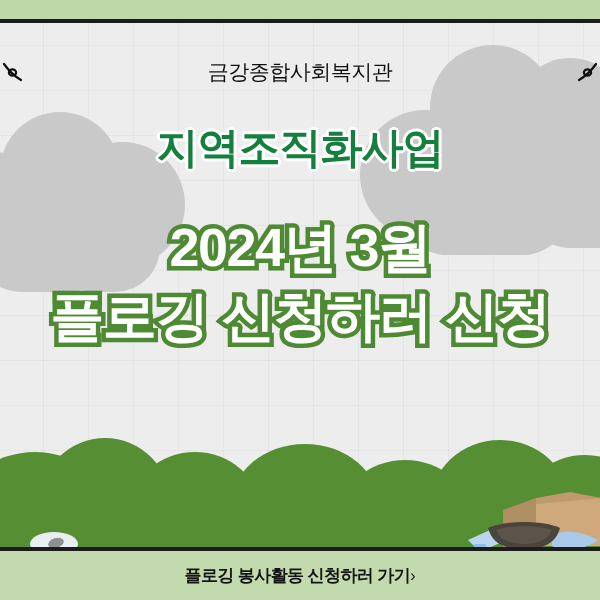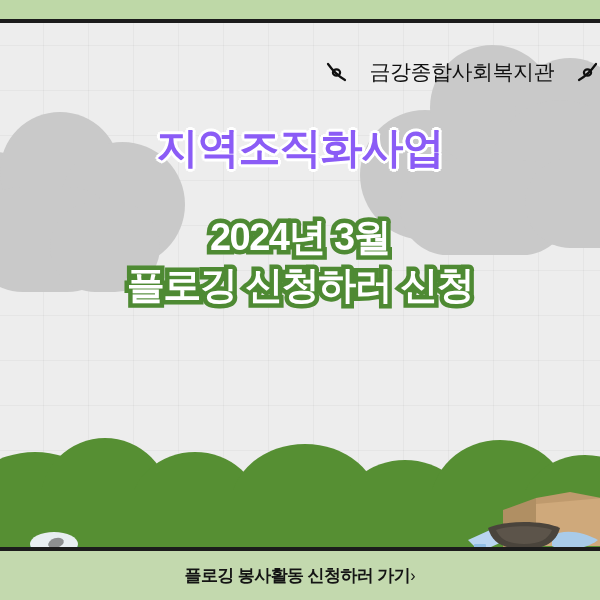--- a/index.html
+++ b/index.html
@@ -68,21 +68,21 @@
   #cloud-right .p5 { left: 60px;  top: 120px; width: 170px; height: 95px; border-radius: 60px; }
   #cloud-right .p6 { left: 185px; top: 118px; width: 120px; height: 90px; border-radius: 55px; }
 
   
   .org-line {
     position: absolute;
     left: 0; top: 58px;
     width: 600px;
     display: flex;
     align-items: center;
-    justify-content: flex-end;
+    justify-content: space-between;
     gap: 20px;
     z-index: 5;
   }
   .org-name {
     font-size: 21px;
     font-weight: 500;
     color: #101010;
     letter-spacing: -0.5px;
     white-space: nowrap;
   }
@@ -90,41 +90,41 @@
   .swirl-r { transform: scaleX(-1); }
 
   
   .subtitle {
     position: absolute;
     left: 0; top: 120px;
     width: 600px;
     text-align: center;
     font-size: 42px;
     font-weight: 700;
-    color: #8b5cf6;
+    color: #15803d;
     letter-spacing: -1px;
     z-index: 6;
     text-shadow:
       -2px -2px 0 #fff,  2px -2px 0 #fff,
       -2px  2px 0 #fff,  2px  2px 0 #fff,
       -3px  0   0 #fff,  3px  0   0 #fff,
        0   -3px 0 #fff,  0    3px 0 #fff;
   }
 
   
   .headline {
     position: absolute;
     left: 0; top: 213px;
     width: 600px;
     text-align: center;
     z-index: 7;
   }
   .headline .hl {
     display: block;
-    font-size: 38px;
+    font-size: 54px;
     font-weight: 800;
     color: #ffffff;
     letter-spacing: -1.5px;
     line-height: 1.27;
     -webkit-text-stroke: 9px #4e8a33;
     paint-order: stroke fill;
   }
 
   
   .bush-layer { position: absolute; left: 0; top: 400px; width: 600px; height: 160px; }

